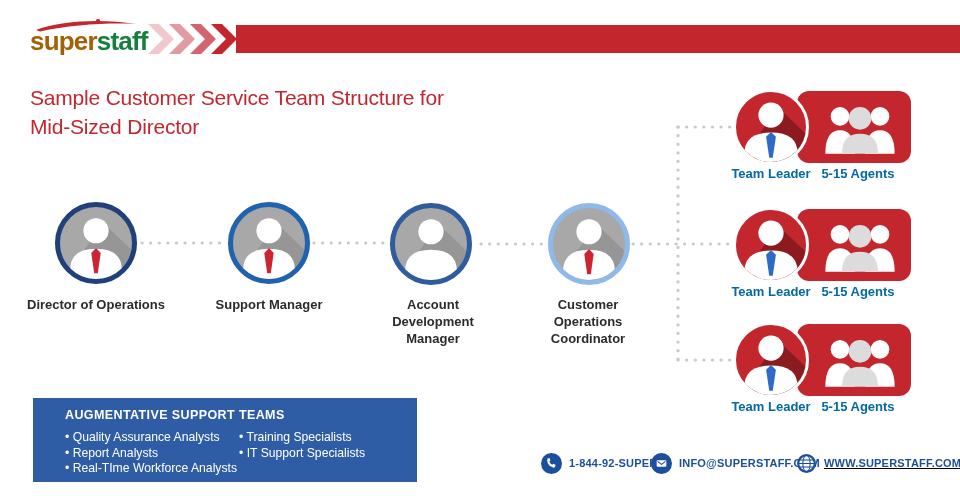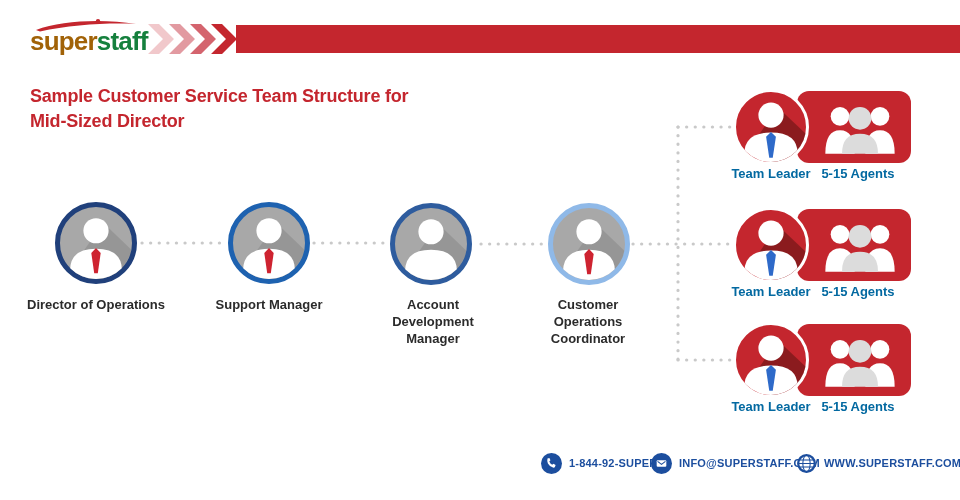--- a/index.html
+++ b/index.html
@@ -8,21 +8,21 @@
     font-family:"Liberation Sans", sans-serif;
   }
   
   .logo{position:absolute;left:30px;top:20px;width:118px;height:40px;}
   .logo-text{position:absolute;left:0;top:8px;font-size:26px;font-weight:bold;letter-spacing:-0.8px;line-height:1;}
   .logo-super{color:#a16207;}
   .logo-staff{color:#15803d;}
   .logo-swoosh{position:absolute;left:2px;top:-2px;}
   .header-graphic{position:absolute;left:148px;top:24px;}
   
-  .title{position:absolute;left:30px;top:84px;color:#C4262E;font-size:18px;font-weight:bold;line-height:1.38;letter-spacing:-0.2px;}
+  .title{position:absolute;left:30px;top:84px;color:#C4262E;font-size:21px;font-weight:normal;line-height:1.38;letter-spacing:-0.2px;}
   
   .connectors{position:absolute;left:0;top:0;pointer-events:none;}
   .node-circle{
     position:absolute;width:72px;height:72px;border-radius:50%;
     background:#A8A8A8;overflow:hidden;box-sizing:content-box;
   }
   .node-circle svg{display:block;width:100%;height:100%;}
   .n1{left:55px;top:202px;border:5px solid #20407B;}
   .n2{left:228px;top:202px;border:5px solid #1E62B0;}
   .n3{left:390px;top:203px;border:5px solid #2E5C9E;}
@@ -50,21 +50,21 @@
   
   .support-panel{position:absolute;left:33px;top:398px;width:384px;height:84px;background:#2E5DA6;color:#fff;}
   .support-title{position:absolute;left:32px;top:10px;font-size:12.5px;font-weight:bold;letter-spacing:0.4px;}
   .support-col{position:absolute;top:32px;font-size:12.2px;line-height:1.28;}
   .support-col ul{list-style:none;margin:0;padding:0;}
   .support-col li::before{content:"\2022  ";}
   .col1{left:32px;}
   .col2{left:206px;}
   
   .contact-item{position:absolute;top:452px;height:22px;display:flex;align-items:center;gap:7px;}
-  .ci1{left:541px;} .ci2{left:651px;} .ci3{left:796px;}
+  .ci1{left:541px;} .ci2{left:651px;} .ci3{left:796px;text-decoration:underline;}
   .contact-label{color:#1C4E9E;font-size:11px;font-weight:bold;letter-spacing:0.2px;}
   .contact-icon{width:21px;height:21px;flex:0 0 auto;}
 </style>
 </head>
 <body>
 
 <div class="stage">
 
   <div class="logo">
     <svg class="logo-swoosh" width="112" height="14" viewBox="0 0 112 14">
@@ -199,20 +199,36 @@
       <path d="M8,80 Q8,45 30,45 Q52,45 52,80 Z" fill="#fff"></path>
       <circle cx="90" cy="24" r="14" fill="#fff"></circle>
       <path d="M68,80 Q68,45 90,45 Q112,45 112,80 Z" fill="#fff"></path>
       <circle cx="60" cy="27" r="17" fill="#DCDCDC"></circle>
       <path d="M33,80 Q33,50 60,50 Q87,50 87,80 Z" fill="#DCDCDC"></path>
     </svg>
   </div>
   <div class="team-label ll3">Team Leader</div>
   <div class="team-label al3">5-15 Agents</div>
 
+  <div class="support-panel">
+    <div class="support-title">AUGMENTATIVE SUPPORT TEAMS</div>
+    <div class="support-col col1">
+      <ul>
+        <li>Quality Assurance Analysts</li>
+        <li>Report Analysts</li>
+        <li>Real-TIme Workforce Analysts</li>
+      </ul>
+    </div>
+    <div class="support-col col2">
+      <ul>
+        <li>Training Specialists</li>
+        <li>IT Support Specialists</li>
+      </ul>
+    </div>
+  </div>
 
   <div class="contact-item ci1">
     <svg class="contact-icon" viewBox="0 0 24 24">
       <circle cx="12" cy="12" r="12" fill="#1C4E9E"></circle>
       <path d="M7.4,6.2 L9.6,5.7 L10.8,8.4 L9.5,9.6 Q10.4,12.1 12.8,13.3 L14.2,12.2 L16.7,13.8 L15.9,16 Q15.2,17 13.7,16.6 Q9.9,15.5 7.9,11.9 Q6.6,9.5 7.4,6.2 Z" fill="#fff"></path>
     </svg>
     <span class="contact-label">1-844-92-SUPER</span>
   </div>
 
   <div class="contact-item ci2">

